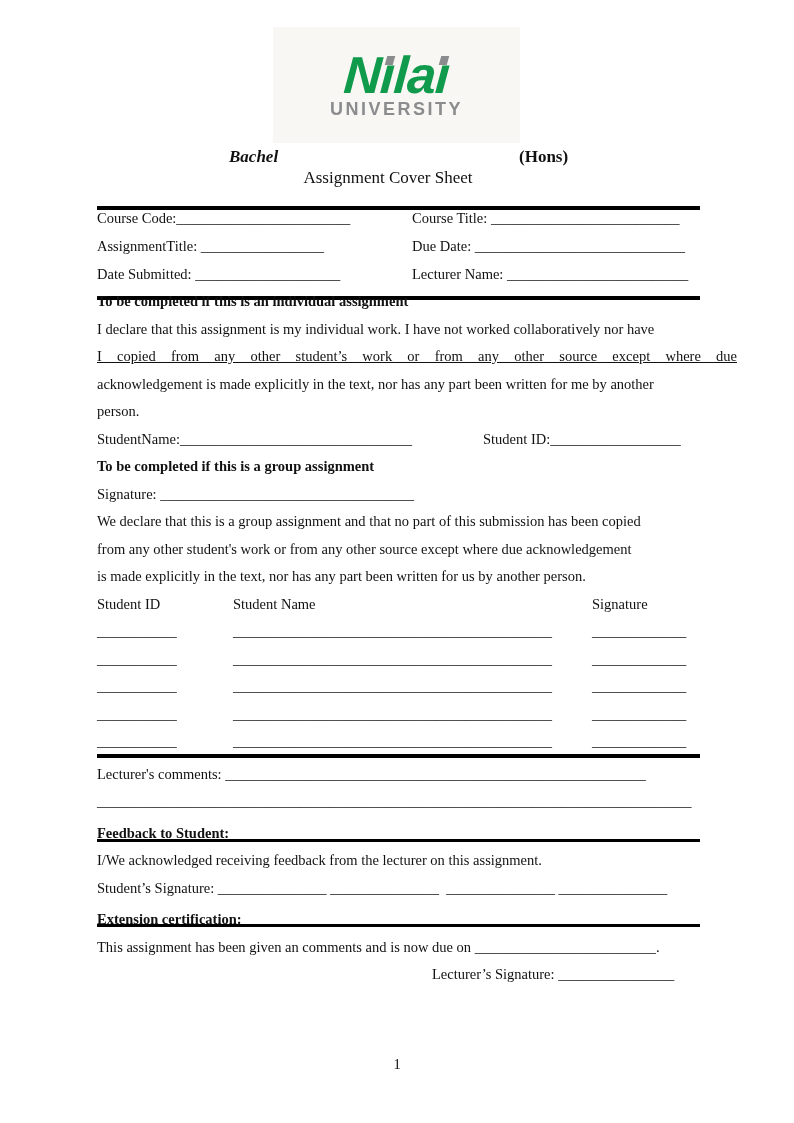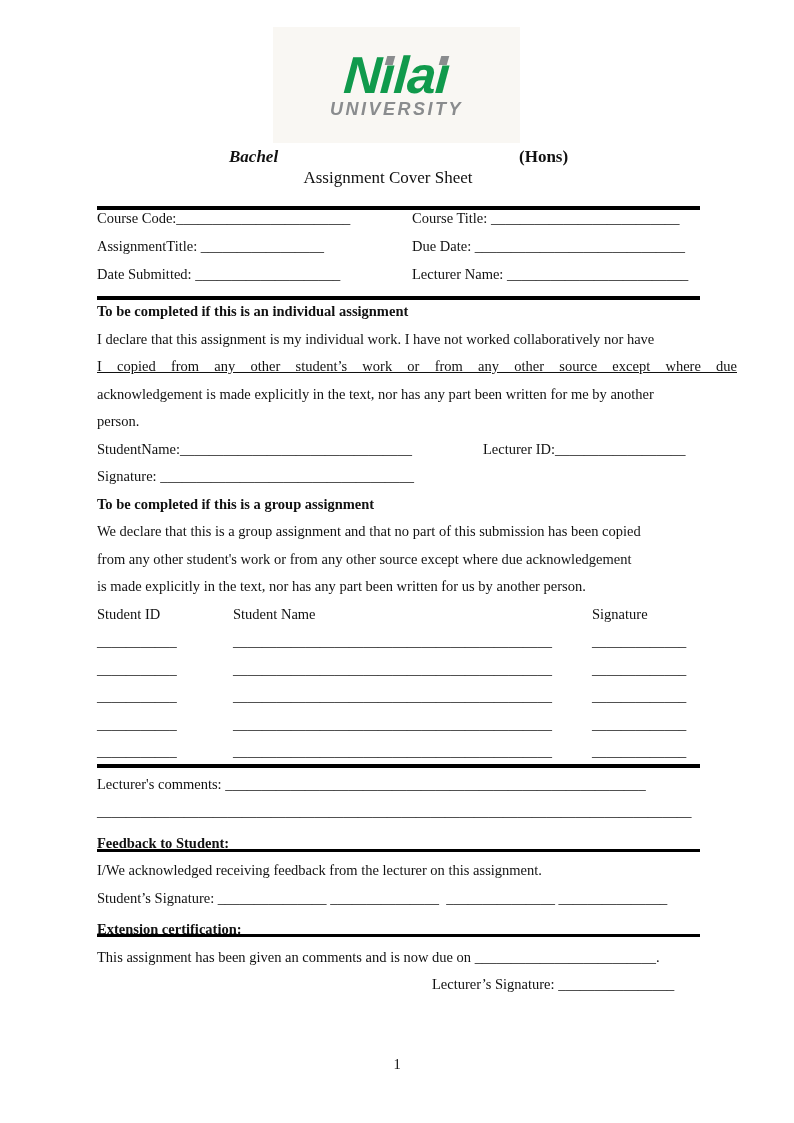--- a/index.html
+++ b/index.html
@@ -28,39 +28,39 @@
     display:flex;align-items:flex-end;
     transform:skewX(-4deg);
   }
   .iwrap{position:relative;display:inline-block;}
   .idot{
     position:absolute;top:7px;left:4px;width:8px;height:9px;
     background:#8a8c8e;transform:skewX(-12deg);
   }
   .subbrand{
     font-family:"Liberation Sans", sans-serif;
-    font-style:italic;font-weight:700;
+    font-weight:700;
     font-size:18px;line-height:20px;letter-spacing:2.5px;
     color:#8a8c8e;margin-top:-2px;
   }
   
   .title-frag{position:absolute;font-weight:bold;font-size:17px;white-space:nowrap;}
   .title-left{left:229px;top:147px;font-style:italic;}
   .title-right{left:519px;top:147px;}
   .subtitle{position:absolute;left:0;top:168px;width:776px;text-align:center;font-size:17px;}
   
   .rule{position:absolute;left:97px;width:603px;background:#000;}
   .rule-1{top:206px;height:4px;}
   .rule-2{top:296px;height:4px;}
   
   .form-head{position:absolute;left:97px;top:204px;width:640px;font-size:14.5px;}
   .form-row{position:relative;line-height:28px;white-space:nowrap;}
   .rcol{position:absolute;left:315px;top:0;white-space:nowrap;}
   
-  .flow{position:absolute;left:97px;top:298px;width:603px;font-size:14.5px;line-height:27.5px;}
+  .flow{position:absolute;left:97px;top:288px;width:603px;font-size:14.5px;line-height:27.5px;}
   .line{position:relative;white-space:nowrap;}
   .bold{font-weight:bold;}
   .just{
     width:640px;white-space:normal;
     text-align:justify;text-align-last:justify;text-decoration:underline;
   }
   .abs{position:absolute;top:0;white-space:nowrap;}
   .at-136{left:136px;} .at-495{left:495px;} .at-326{left:326px;} .at-335{left:335px;} .at-386{left:386px;}
   .ws-pre{white-space:pre;}
   .frule{position:absolute;left:0;width:603px;background:#000;}
@@ -110,27 +110,27 @@
   <div class="flow">
 
     <div class="line bold">To be completed if this is an individual assignment</div>
     <div class="line">I declare that this assignment is my individual work. I have not worked collaboratively nor have</div>
     <div class="line just">I copied from any other student’s work or from any other source except where due</div>
     <div class="line">acknowledgement is made explicitly in the text, nor has any part been written for me by another</div>
     <div class="line">person.</div>
 
     <div class="line">
       <span>StudentName:</span><span>________________________________</span>
-      <span class="abs at-386"><span>Lecturer ID:</span><span>__________________</span></span>
+      <span class="abs at-386"><span>Student ID:</span><span>__________________</span></span>
     </div>
+    <div class="line bold">To be completed if this is a group assignment</div>
+
     <div class="line">
       <span>Signature: </span><span>___________________________________</span>
     </div>
-
-    <div class="line bold">To be completed if this is a group assignment</div>
     <div class="line">We declare that this is a group assignment and that no part of this submission has been copied</div>
     <div class="line">from any other student's work or from any other source except where due acknowledgement</div>
     <div class="line">is made explicitly in the text, nor has any part been written for us by another person.</div>
 
     <div class="line">
       <span>Student ID</span>
       <span class="abs at-136">Student Name</span>
       <span class="abs at-495">Signature</span>
     </div>
 

